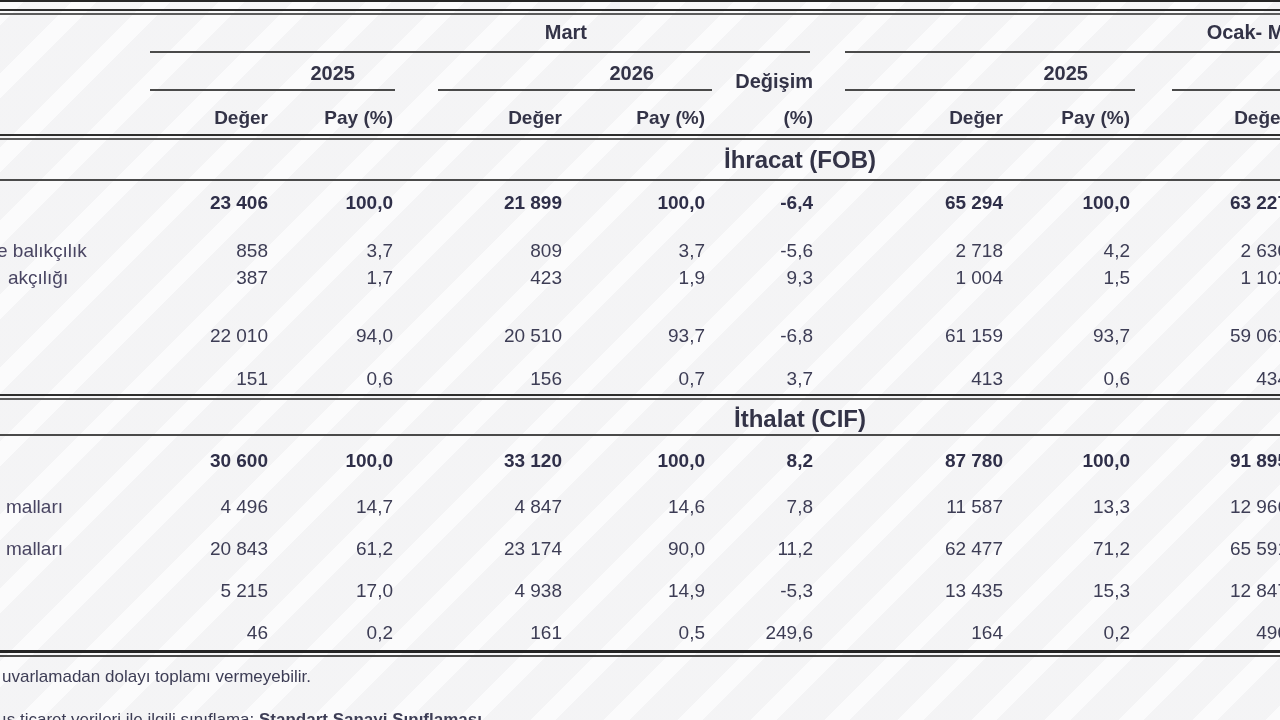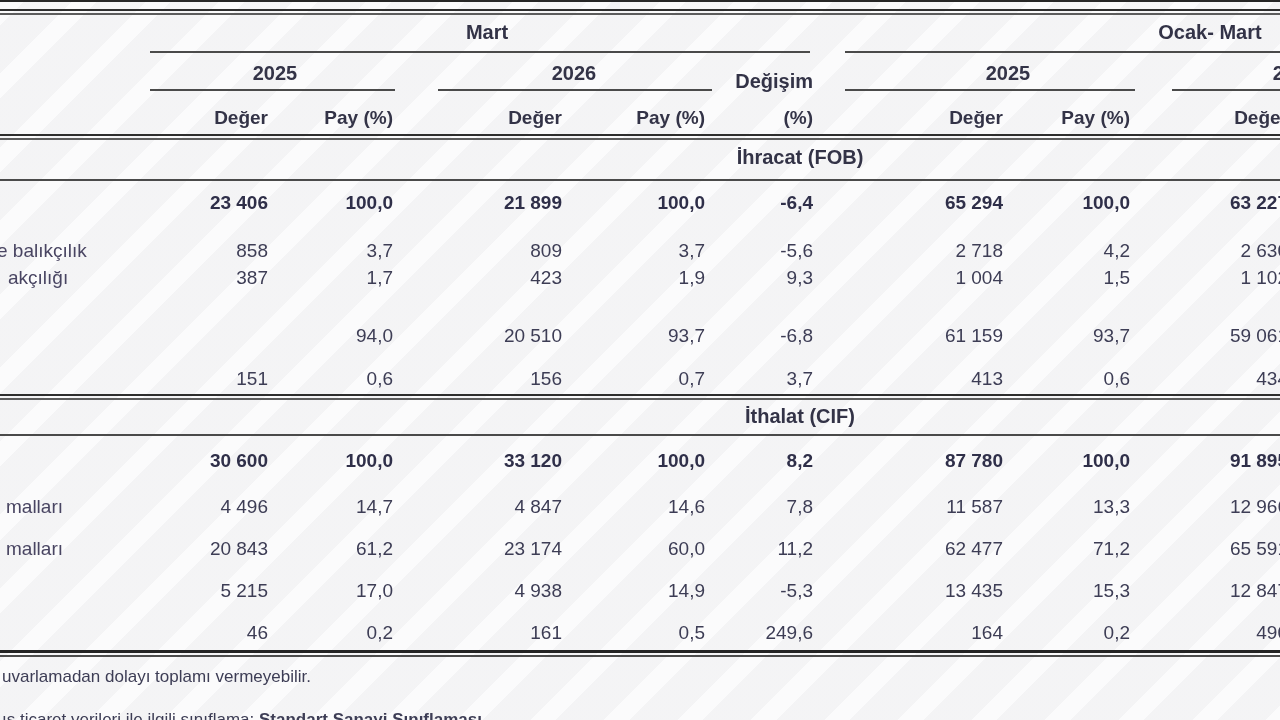--- a/index.html
+++ b/index.html
@@ -8,24 +8,24 @@
     font-family:"Liberation Sans", sans-serif;
     background:
       repeating-linear-gradient(135deg, rgba(255,255,255,.55) 0 18px, rgba(238,238,240,.35) 18px 52px),
       #f7f7f8;
     color:#3d3d55;
   }
   .rule{position:absolute;height:2px;background:#4a4a4a;}
   .drule{position:absolute;height:2px;border-top:2px solid #2e2e2e;border-bottom:2px solid #5c5c5c;background:transparent;}
   .drule-heavy{position:absolute;height:2px;border-top:3px solid #242424;border-bottom:2px solid #4c4c4c;background:transparent;}
   .hdr{position:absolute;font-weight:bold;font-size:20px;color:#333347;white-space:nowrap;}
-  .hdr.center{text-align:center;}
+  .hdr.center{text-align:right;}
   .hdr.right{text-align:right;}
   .colhdr-cell{position:absolute;text-align:right;font-weight:bold;font-size:19px;color:#333347;white-space:nowrap;}
-  .section-title{position:absolute;left:690px;width:220px;text-align:center;font-weight:bold;font-size:20px;color:#333347;white-space:nowrap;}
+  .section-title{position:absolute;left:690px;width:220px;text-align:center;font-weight:bold;font-size:24px;color:#333347;white-space:nowrap;}
   .row{position:absolute;left:0;width:1280px;height:22px;font-size:19px;line-height:22px;color:#3d3d55;}
   .row.bold{font-weight:bold;color:#2f2f49;}
   .cell{position:absolute;text-align:right;white-space:nowrap;}
   .c1{left:80px;width:188px;}   
   .c2{left:280px;width:113px;}  
   .c3{left:420px;width:142px;}  
   .c4{left:600px;width:105px;}  
   .c5{left:710px;width:103px;}  
   .c6{left:860px;width:143px;}  
   .c7{left:1020px;width:110px;} 
@@ -105,20 +105,21 @@
   <span class="cell c2">1,7</span>
   <span class="cell c3">423</span>
   <span class="cell c4">1,9</span>
   <span class="cell c5">9,3</span>
   <span class="cell c6">1 004</span>
   <span class="cell c7">1,5</span>
   <span class="cell c8">1 102</span>
 </div>
 
 <div class="row" style="top:325px;">
+  <span class="cell c1">22 010</span>
   <span class="cell c2">94,0</span>
   <span class="cell c3">20 510</span>
   <span class="cell c4">93,7</span>
   <span class="cell c5">-6,8</span>
   <span class="cell c6">61 159</span>
   <span class="cell c7">93,7</span>
   <span class="cell c8">59 061</span>
 </div>
 
 <div class="row" style="top:368px;">
@@ -155,21 +156,21 @@
   <span class="cell c6">11 587</span>
   <span class="cell c7">13,3</span>
   <span class="cell c8">12 966</span>
 </div>
 
 <div class="row" style="top:538px;">
   <span class="rowlabel" style="left:6px;">malları</span>
   <span class="cell c1">20 843</span>
   <span class="cell c2">61,2</span>
   <span class="cell c3">23 174</span>
-  <span class="cell c4">60,0</span>
+  <span class="cell c4">90,0</span>
   <span class="cell c5">11,2</span>
   <span class="cell c6">62 477</span>
   <span class="cell c7">71,2</span>
   <span class="cell c8">65 591</span>
 </div>
 
 <div class="row" style="top:580px;">
   <span class="cell c1">5 215</span>
   <span class="cell c2">17,0</span>
   <span class="cell c3">4 938</span>

